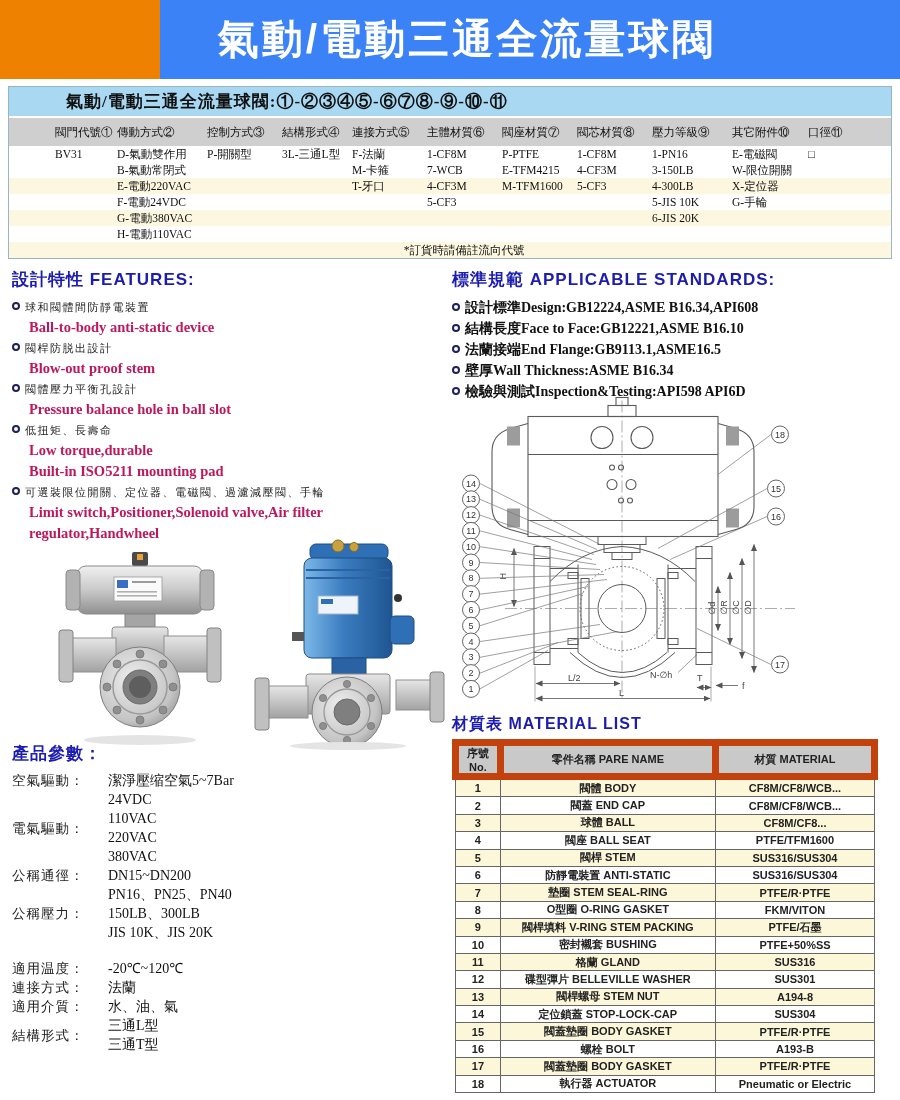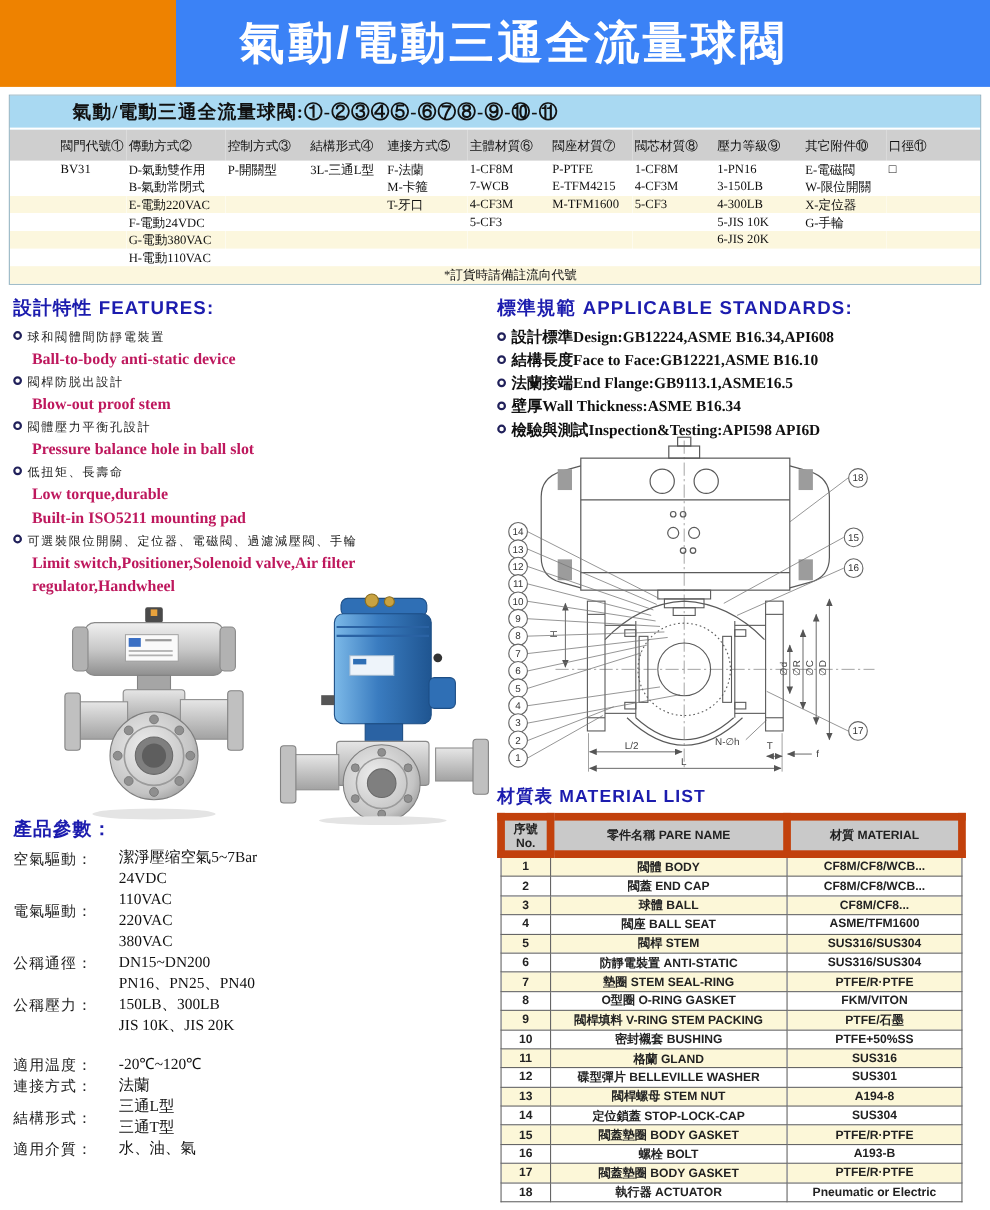--- a/index.html
+++ b/index.html
@@ -491,30 +491,30 @@
             <div>-20℃~120℃</div>
           </div>
         </div>
         <div class="param-row">
           <span class="param-label">連接方式：</span>
           <div class="param-values">
             <div>法蘭</div>
           </div>
         </div>
         <div class="param-row">
+          <span class="param-label">適用介質：</span>
+          <div class="param-values">
+            <div>水、油、氣</div>
+          </div>
+        </div>
+        <div class="param-row">
           <span class="param-label">結構形式：</span>
           <div class="param-values">
             <div>三通L型</div>
             <div>三通T型</div>
-          </div>
-        </div>
-        <div class="param-row">
-          <span class="param-label">適用介質：</span>
-          <div class="param-values">
-            <div>水、油、氣</div>
           </div>
         </div>
       </div>
   </section>
 
   <section class="mat">
     <h2 class="mat-h">材質表 MATERIAL LIST</h2>
     <table class="mat-table">
       <colgroup>
           <col style="width:46px">
@@ -540,21 +540,21 @@
             <td>CF8M/CF8/WCB...</td>
           </tr>
           <tr class="mrow-cream">
             <td>3</td>
             <td>球體 BALL</td>
             <td>CF8M/CF8...</td>
           </tr>
           <tr class="mrow-white">
             <td>4</td>
             <td>閥座 BALL SEAT</td>
-            <td>ASME/TFM1600</td>
+            <td>PTFE/TFM1600</td>
           </tr>
           <tr class="mrow-cream">
             <td>5</td>
             <td>閥桿 STEM</td>
             <td>SUS316/SUS304</td>
           </tr>
           <tr class="mrow-white">
             <td>6</td>
             <td>防靜電裝置 ANTI-STATIC</td>
             <td>SUS316/SUS304</td>

